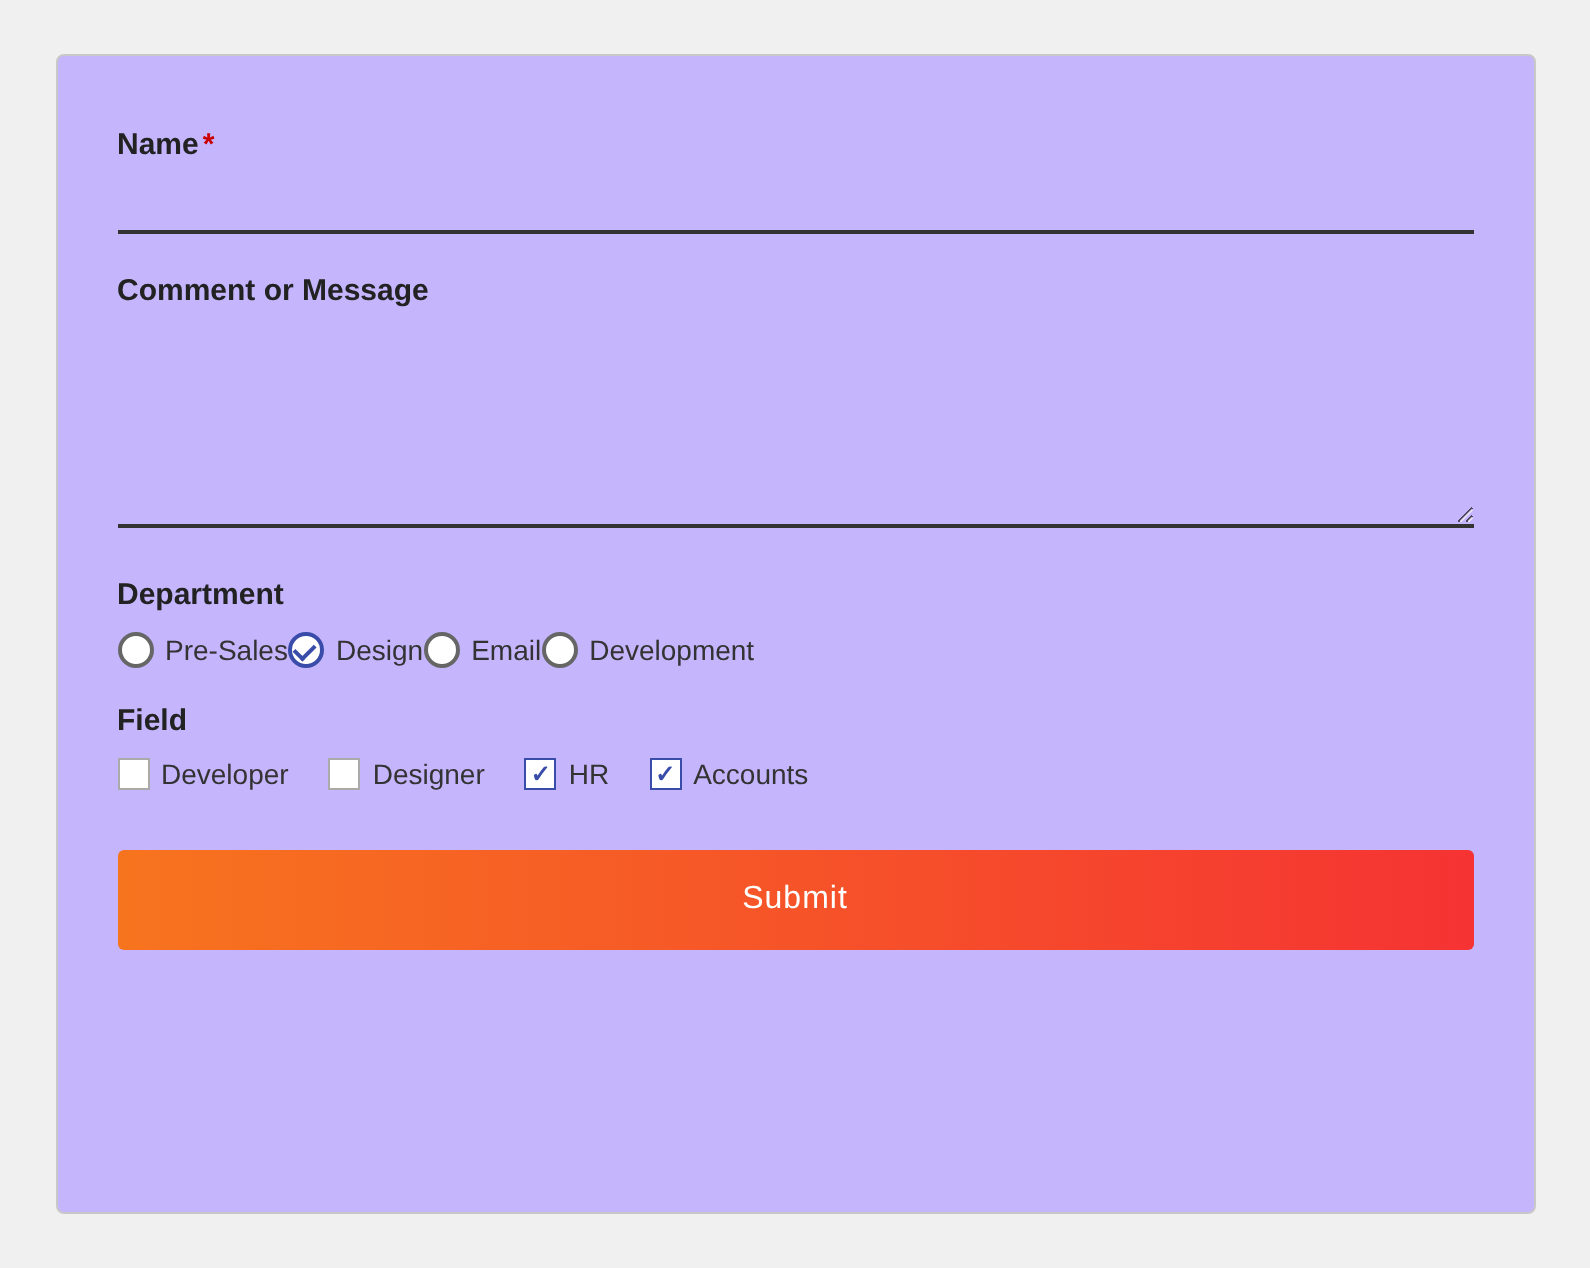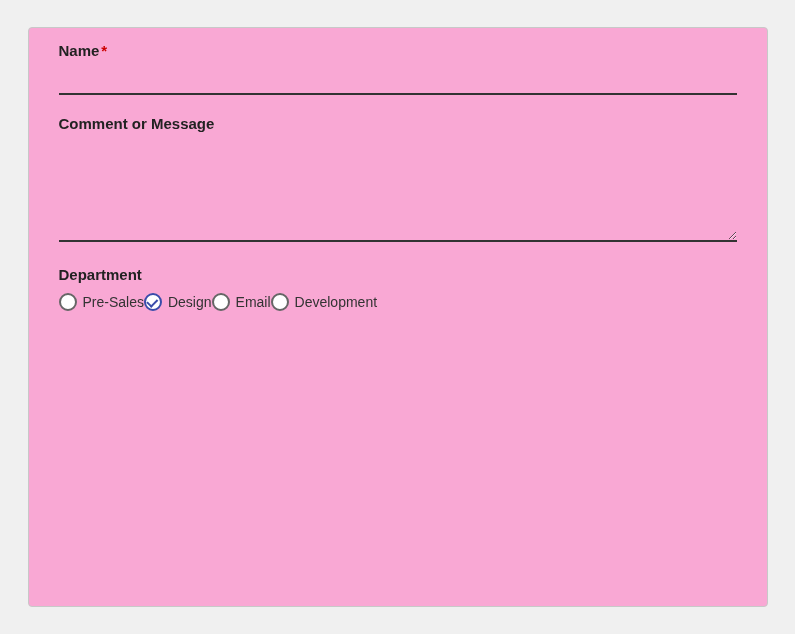--- a/index.html
+++ b/index.html
@@ -11,24 +11,24 @@
     body {
       background: #f0f0f0;
       display: flex;
       justify-content: center;
       align-items: center;
       min-height: 100vh;
       font-family: Arial, sans-serif;
     }
 
     .form-container {
-      background: #f9a8d4;
+      background: #c4b5fd;
       border: 1px solid #c8c8c8;
       border-radius: 4px;
-      padding: 14px 30px 25px 30px;
+      padding: 36px 30px 25px 30px;
       width: 740px;
       min-height: 580px;
     }
 
     .field-group {
       margin-bottom: 20px;
     }
 
     .field-label {
       font-size: 15px;
@@ -217,16 +217,43 @@
 
       <label class="radio-item">
         <div class="radio-circle"></div>
         <span>Development</span>
       </label>
 
     </div>
   </div>
 
   
-
-  
+  <div class="field-section">
+    <div class="field-label">Field</div>
+    <div class="checkbox-group">
+
+      <label class="checkbox-item">
+        <div class="checkbox-box"></div>
+        <span>Developer</span>
+      </label>
+
+      <label class="checkbox-item">
+        <div class="checkbox-box"></div>
+        <span>Designer</span>
+      </label>
+
+      <label class="checkbox-item">
+        <div class="checkbox-box checked"></div>
+        <span>HR</span>
+      </label>
+
+      <label class="checkbox-item">
+        <div class="checkbox-box checked"></div>
+        <span>Accounts</span>
+      </label>
+
+    </div>
+  </div>
+
+  
+  <button class="submit-btn">Submit</button>
 
 </div>
 
 </body></html>

